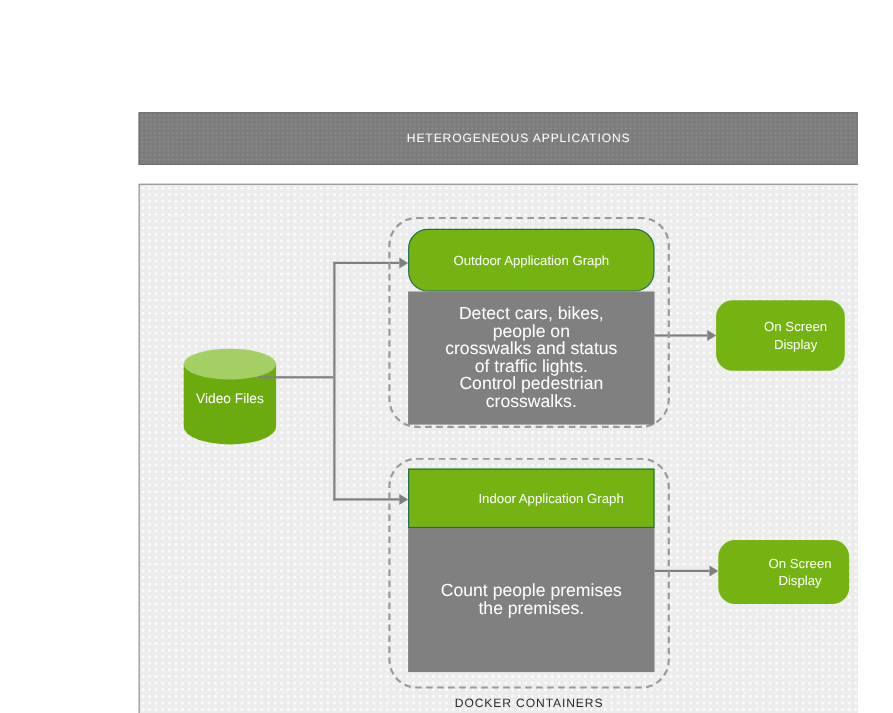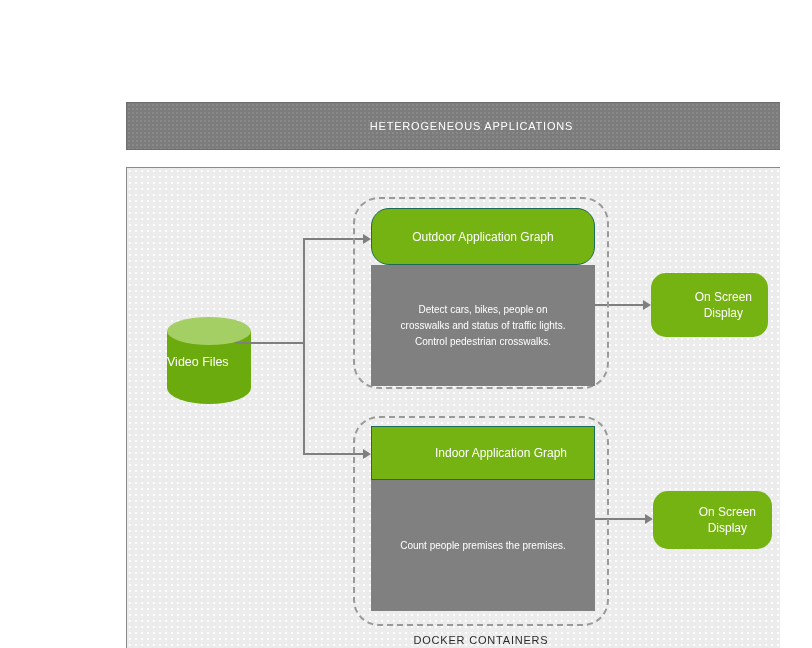--- a/index.html
+++ b/index.html
@@ -32,21 +32,21 @@
   .cyl-body {
     position:absolute; left:0; top:14px; width:84px; height:73px;
     background:var(--green_dark,#6cab0d);
     border-radius:0 0 50% 50% / 0 0 16px 16px;
   }
   .cyl-top {
     position:absolute; left:0; top:0; width:84px; height:28px;
     background:var(--green_light,#a4cf64); border-radius:50%;
   }
   .cyl-label {
-    position:absolute; left:0; top:38px; width:84px; text-align:left;
+    position:absolute; left:0; top:38px; width:84px; text-align:center;
     color:#ffffff; font-size:12.5px;
   }
   
   .dashed {
     position:absolute; border:2px dashed var(--dash,#9a9a9a); border-radius:26px;
   }
   .dashed-outdoor { left:289px; top:133px; width:256px; height:192px; }
   .dashed-indoor  { left:289px; top:352px; width:256px; height:210px; }
   
   .app-header {
@@ -54,21 +54,21 @@
     background:var(--green,#74b312); border:1px solid var(--green_border,#1d6a57);
     display:flex; align-items:center; justify-content:center;
     color:#ffffff; font-size:12px;
   }
   .hdr-outdoor { top:144px; height:57px;border-radius:18px; }
   .hdr-indoor  { top:362px; height:54px;padding-left:36px; }
   .app-body {
     position:absolute; left:307px; width:224px;
     background:var(--gray,#808080);
     display:flex; align-items:center; justify-content:center;
-    color:#ffffff; font-size:10px; line-height:16px; text-align:center;
+    color:#ffffff; font-size:16px; line-height:16px; text-align:center;
     white-space:pre-line; padding:6px 10px;
   }
   .body-outdoor { top:201px; height:121px; }
   .body-indoor  { top:416px; height:131px; }
   
   .osd {
     position:absolute; background:var(--green,#74b312); border-radius:15px;
     display:flex; align-items:center; justify-content:flex-end;
     color:#ffffff; font-size:12px; line-height:16px; text-align:center;
     white-space:pre-line;

